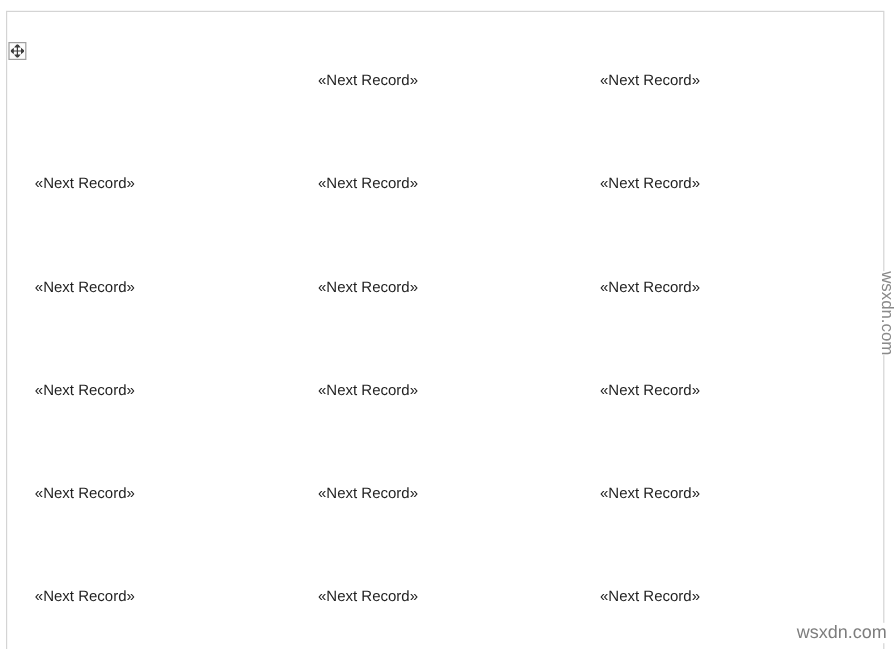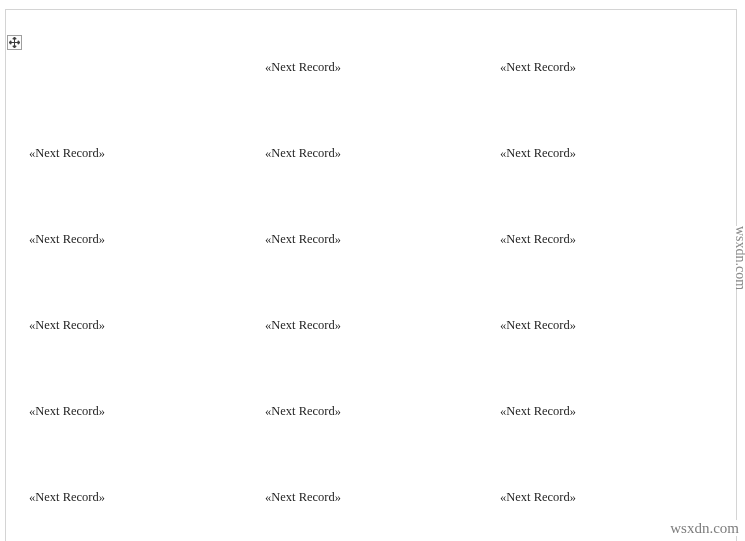--- a/index.html
+++ b/index.html
@@ -6,21 +6,20 @@
     margin: 0; padding: 0;
     width: 745px; height: 541px;
     overflow: hidden;
     background: #ffffff;
     font-family: "Liberation Sans", sans-serif;
   }
   .stage {
     position: relative;
     width: 745px; height: 436px;
     background: #ffffff;
-    font-family: Liberation Serif, serif;
   }
   
   .page-border {
     position: absolute;
     left: 5px; top: 9px;
     width: 732px; height: 620px;
     border: 1px solid #d4d4d4;
     background: #ffffff;
     box-sizing: border-box;
   }

